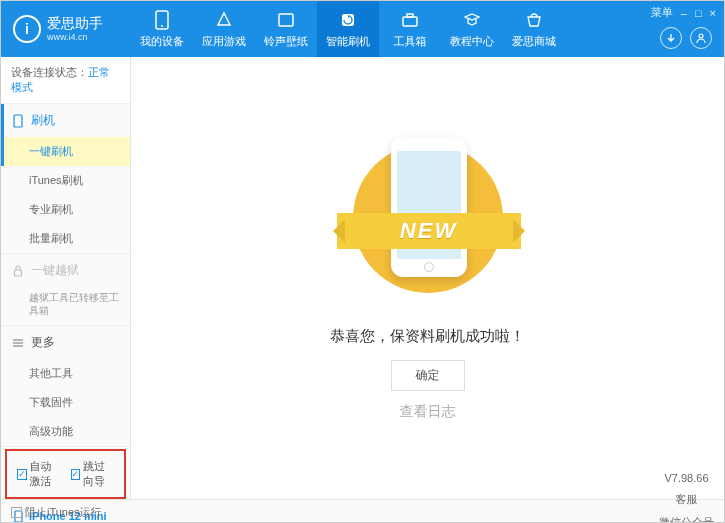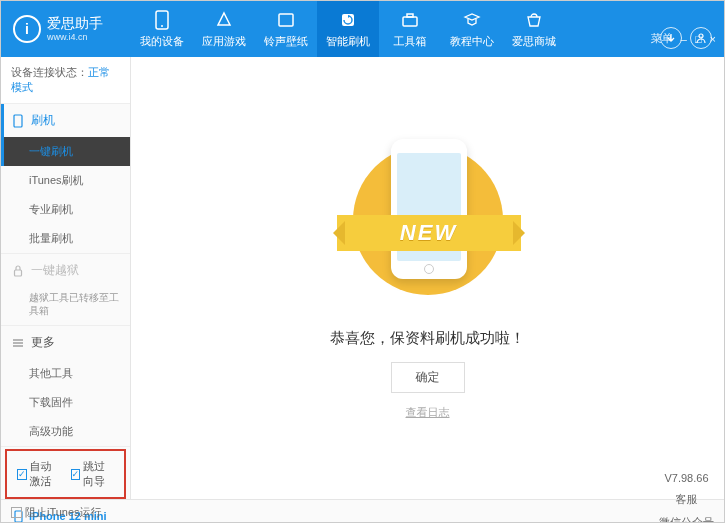--- a/index.html
+++ b/index.html
@@ -7,34 +7,34 @@
 
 .header { height: 56px; background: #1b8fe6; display: flex; align-items: center; color: #fff; position: relative; }
 .logo-area { display: flex; align-items: center; padding: 0 12px; width: 130px; }
 .logo-icon { width: 28px; height: 28px; border: 2px solid #fff; border-radius: 50%; display: flex; align-items: center; justify-content: center; font-weight: bold; font-size: 14px; margin-right: 6px; }
 .logo-text { font-size: 14px; font-weight: normal; line-height: 1.1; }
 .logo-sub { font-size: 9px; opacity: 0.85; }
 .nav { display: flex; height: 100%; flex: 1; }
 .nav-item { width: 62px; display: flex; flex-direction: column; align-items: center; justify-content: center; gap: 4px; cursor: pointer; font-size: 11px; }
 .nav-item.active { background: #0a7ad4; }
 .nav-icon { width: 20px; height: 20px; display: flex; align-items: center; justify-content: center; }
-.header-right { position: absolute; right: 8px; top: 4px; display: flex; gap: 8px; font-size: 11px; align-items: center; margin-top: 26px; }
+.header-right { position: absolute; right: 8px; top: 4px; display: flex; gap: 8px; font-size: 11px; align-items: center; }
 .win-btn { cursor: pointer; opacity: .9; }
 .header-circles { position: absolute; right: 12px; bottom: 8px; display: flex; gap: 8px; }
 .circle-btn { width: 22px; height: 22px; border: 1.5px solid rgba(255,255,255,.8); border-radius: 50%; display: flex; align-items: center; justify-content: center; cursor: pointer; }
 
 .body { display: flex; height: 442px; }
 .sidebar { width: 130px; border-right: 1px solid #e5e5e5; display: flex; flex-direction: column; background: #fafafa; }
 .conn-status { padding: 8px 10px; font-size: 11px; color: #666; border-bottom: 1px solid #eee; background: #fff; }
 .conn-status .mode { color: #1b8fe6; }
 .side-section { border-bottom: 1px solid #eee; }
 .side-head { display: flex; align-items: center; gap: 6px; padding: 8px 10px; color: #555; font-size: 12px; }
 .side-head.active-head { color: #1b8fe6; border-left: 3px solid #1b8fe6; padding-left: 7px; }
 .side-item { padding: 7px 10px 7px 28px; font-size: 11px; color: #666; cursor: pointer; }
-.side-item.active { background: #404040; color: #1b8fe6; border-left: 3px solid #1b8fe6; padding-left: 25px; }
+.side-item.active { background: #fef9c3; color: #1b8fe6; border-left: 3px solid #1b8fe6; padding-left: 25px; }
 .side-note { font-size: 10px; color: #999; padding: 4px 10px 8px 28px; line-height: 1.3; }
 .side-icon { width: 14px; height: 14px; display: inline-flex; align-items: center; justify-content: center; }
 .locked { color: #bbb; }
 
 .checkbox-row { padding: 8px 10px; display: flex; gap: 10px; border: 2px solid #d43c2e; margin: 2px 4px; font-size: 11px; color: #555; }
 .cb { display: flex; align-items: center; gap: 3px; cursor: pointer; }
 .cb-box { width: 11px; height: 11px; border: 1px solid #1b8fe6; display: inline-flex; align-items: center; justify-content: center; color: #1b8fe6; font-size: 9px; }
 
 .device-block { padding: 8px 10px; font-size: 11px; }
 .device-name { color: #1b8fe6; font-weight: bold; display: flex; align-items: center; gap: 4px; }
@@ -45,21 +45,21 @@
 .phone-body { position: absolute; left: 48px; top: 2px; width: 76px; height: 140px; background: #fff; border-radius: 12px; box-shadow: 0 4px 10px rgba(0,0,0,.15); }
 .phone-screen { position: absolute; left: 6px; top: 14px; right: 6px; bottom: 18px; background: #d9eef9; border-radius: 2px; }
 .phone-home { position: absolute; bottom: 5px; left: 50%; transform: translateX(-50%); width: 10px; height: 10px; border: 1px solid #ccc; border-radius: 50%; }
 .new-banner { position: absolute; left: -6px; top: 78px; width: 184px; height: 36px; background: #f6cd3d; display: flex; align-items: center; justify-content: center; font-weight: 900; font-style: italic; font-size: 22px; color: #fff; letter-spacing: 2px; text-shadow: 0 1px 0 #d4a017; }
 .new-banner::before, .new-banner::after { content: ""; position: absolute; top: 6px; width: 0; height: 0; border: 12px solid transparent; }
 .new-banner::before { left: -16px; border-right-color: #e6b82e; }
 .new-banner::after { right: -16px; border-left-color: #e6b82e; }
 
 .success-text { margin-top: 22px; font-size: 15px; color: #333; }
 .ok-btn { margin-top: 14px; padding: 6px 24px; border: 1px solid #ddd; background: #fff; cursor: pointer; font-size: 12px; color: #555; text-align: center; }
-.log-link { margin-top: 12px; font-size: 11px; color: #aaa; cursor: pointer; text-decoration: underline; }
+.log-link { margin-top: 12px; font-size: 14px; color: #aaa; cursor: pointer; }
 
 .footer { height: 25px; border-top: 1px solid #e5e5e5; display: flex; align-items: center; padding: 0 10px; font-size: 11px; color: #666; background: #fafafa; text-align: center; }
 .footer-left { display: flex; align-items: center; gap: 4px; }
 .footer-cb { width: 11px; height: 11px; border: 1px solid #aaa; }
 .footer-right { margin-left: auto; display: flex; gap: 8px; align-items: center; flex-direction: column; }
 .footer-link { cursor: pointer; }
 </style>
 </head>
 <body>
 

